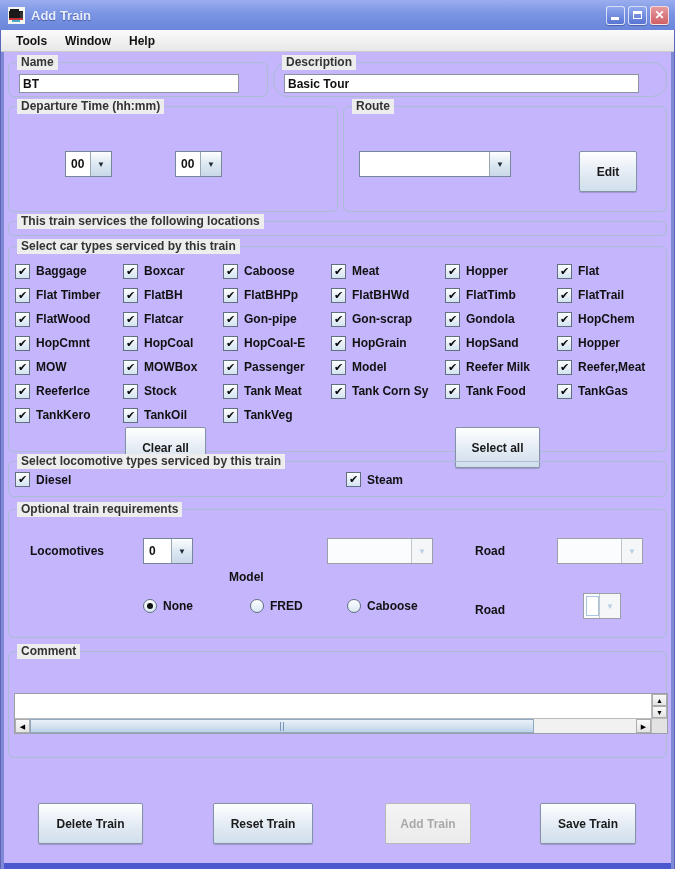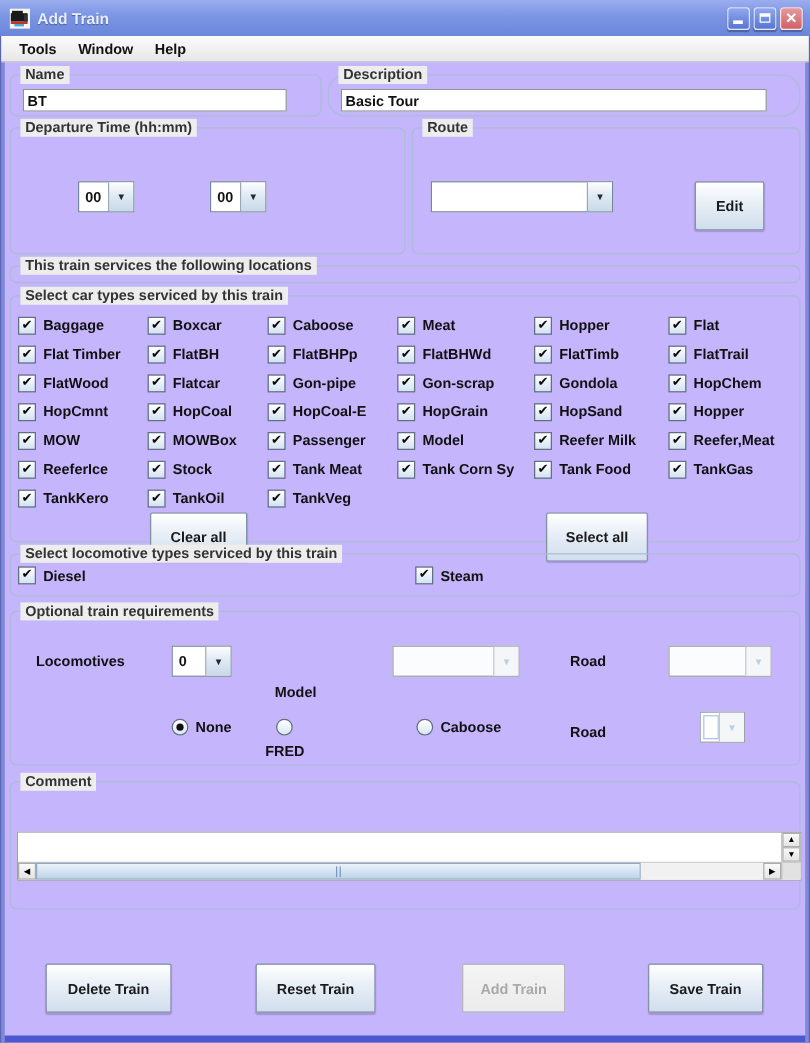--- a/index.html
+++ b/index.html
@@ -422,21 +422,21 @@
         <span class="cval"></span>
         <span class="carr">▼</span>
       </span>
 
       <span class="abs ritem" style="left:134px; top:89px;">
         <span class="radio">
             <span class="dot"></span>
           </span>
         <span class="rlabel">None</span>
       </span>
-      <span class="abs ritem" style="left:212px; top:89px;flex-direction:column;">
+      <span class="abs ritem" style="left:241px; top:89px;">
         <span class="radio"></span>
         <span class="rlabel">FRED</span>
       </span>
       <span class="abs ritem" style="left:338px; top:89px;">
         <span class="radio"></span>
         <span class="rlabel">Caboose</span>
       </span>
       <span class="abs rlabel" style="left:466px; top:93px;">Road</span>
       <span class="combo disabled req-road2">
         <span class="cval"></span>

